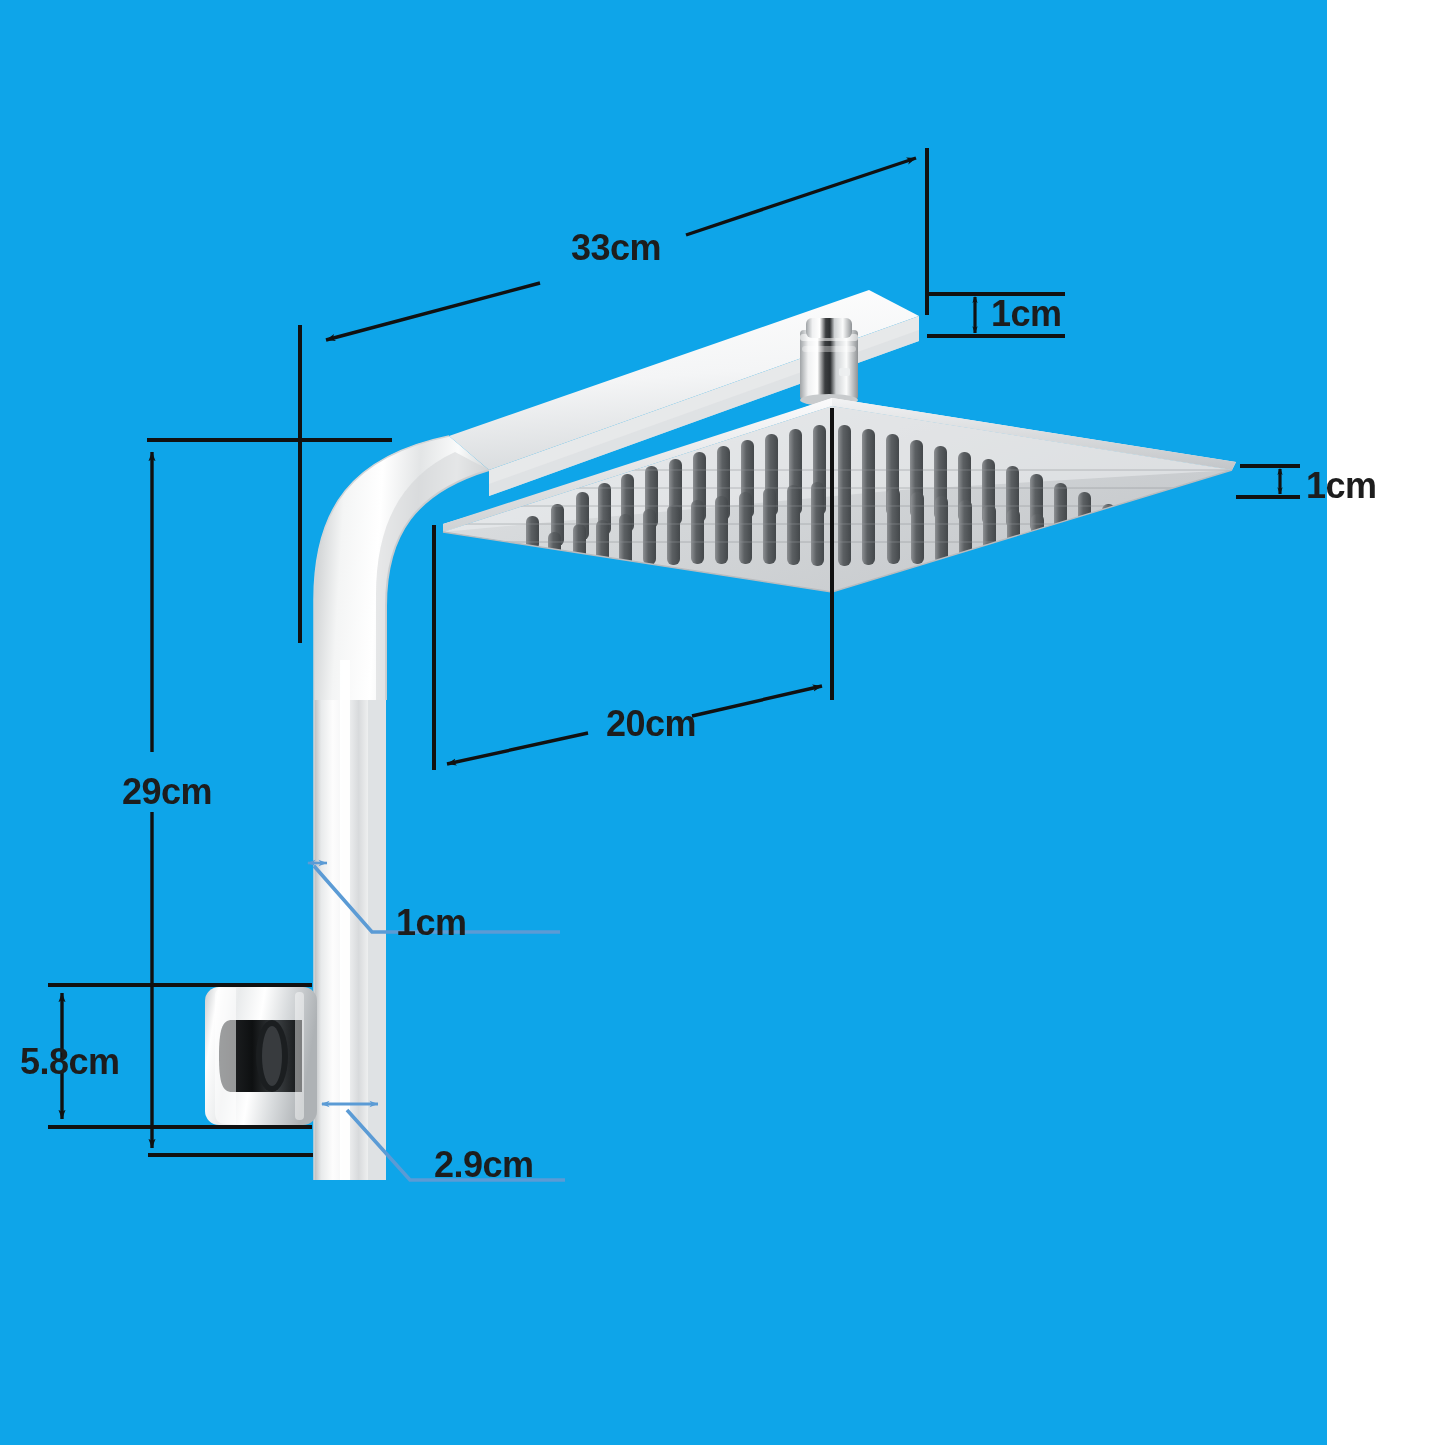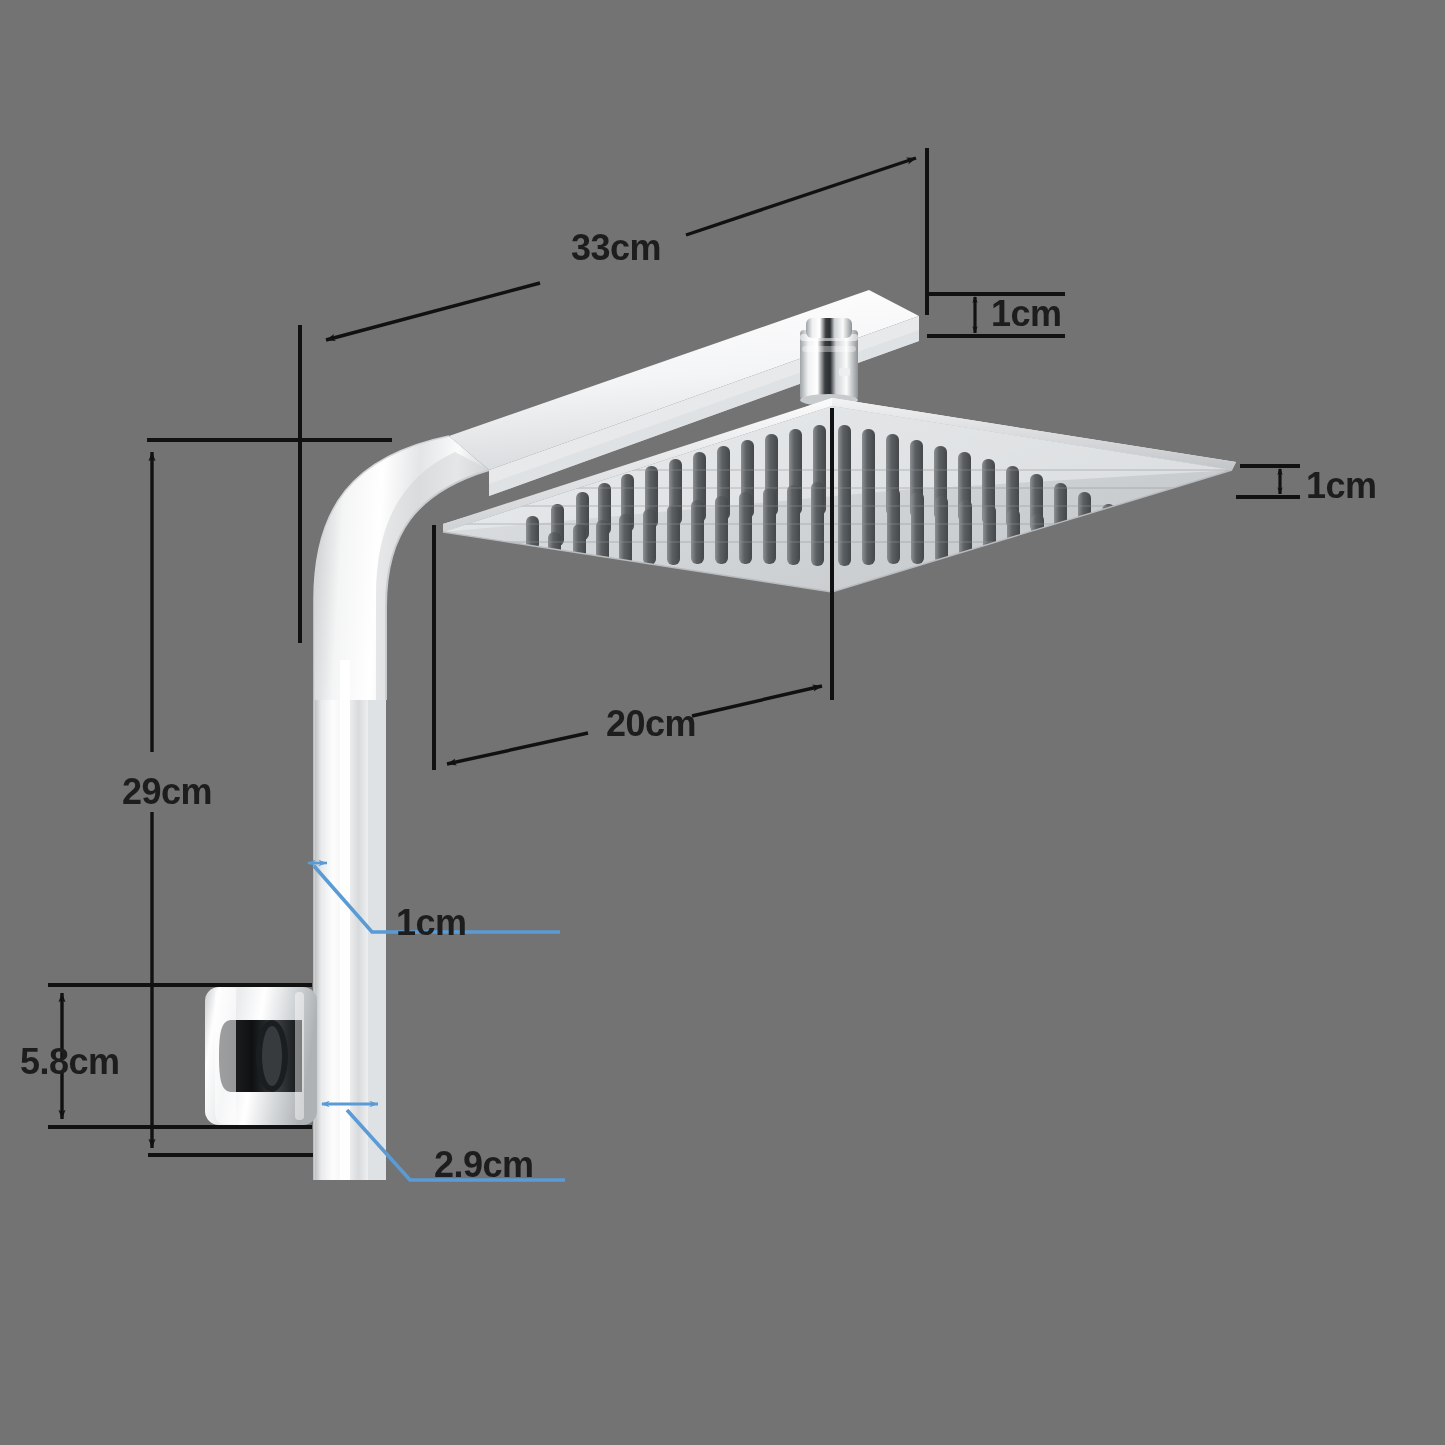--- a/index.html
+++ b/index.html
@@ -1,21 +1,21 @@
 <!DOCTYPE html>
 <html><head>
 <meta charset="utf-8">
 <style>
   html,body{margin:0;padding:0;background:#ffffff;}
   body{
     width:1445px;height:1445px;
     font-family:"Liberation Sans", sans-serif;
     overflow:hidden;
   }
-  #stage{position:relative;width:1445px;height:1445px;background:#737373;}
+  #stage{position:relative;width:1327px;height:1445px;background:#0ea5e9;}
   #stage svg{position:absolute;left:0;top:0;width:1445px;height:1445px;}
   .dimtext{
     font-family:"Liberation Sans", sans-serif;
     font-weight:700;
     fill:#1d1d1d;
     letter-spacing:-0.5px;
   }
 </style>
 </head>
 <body>

